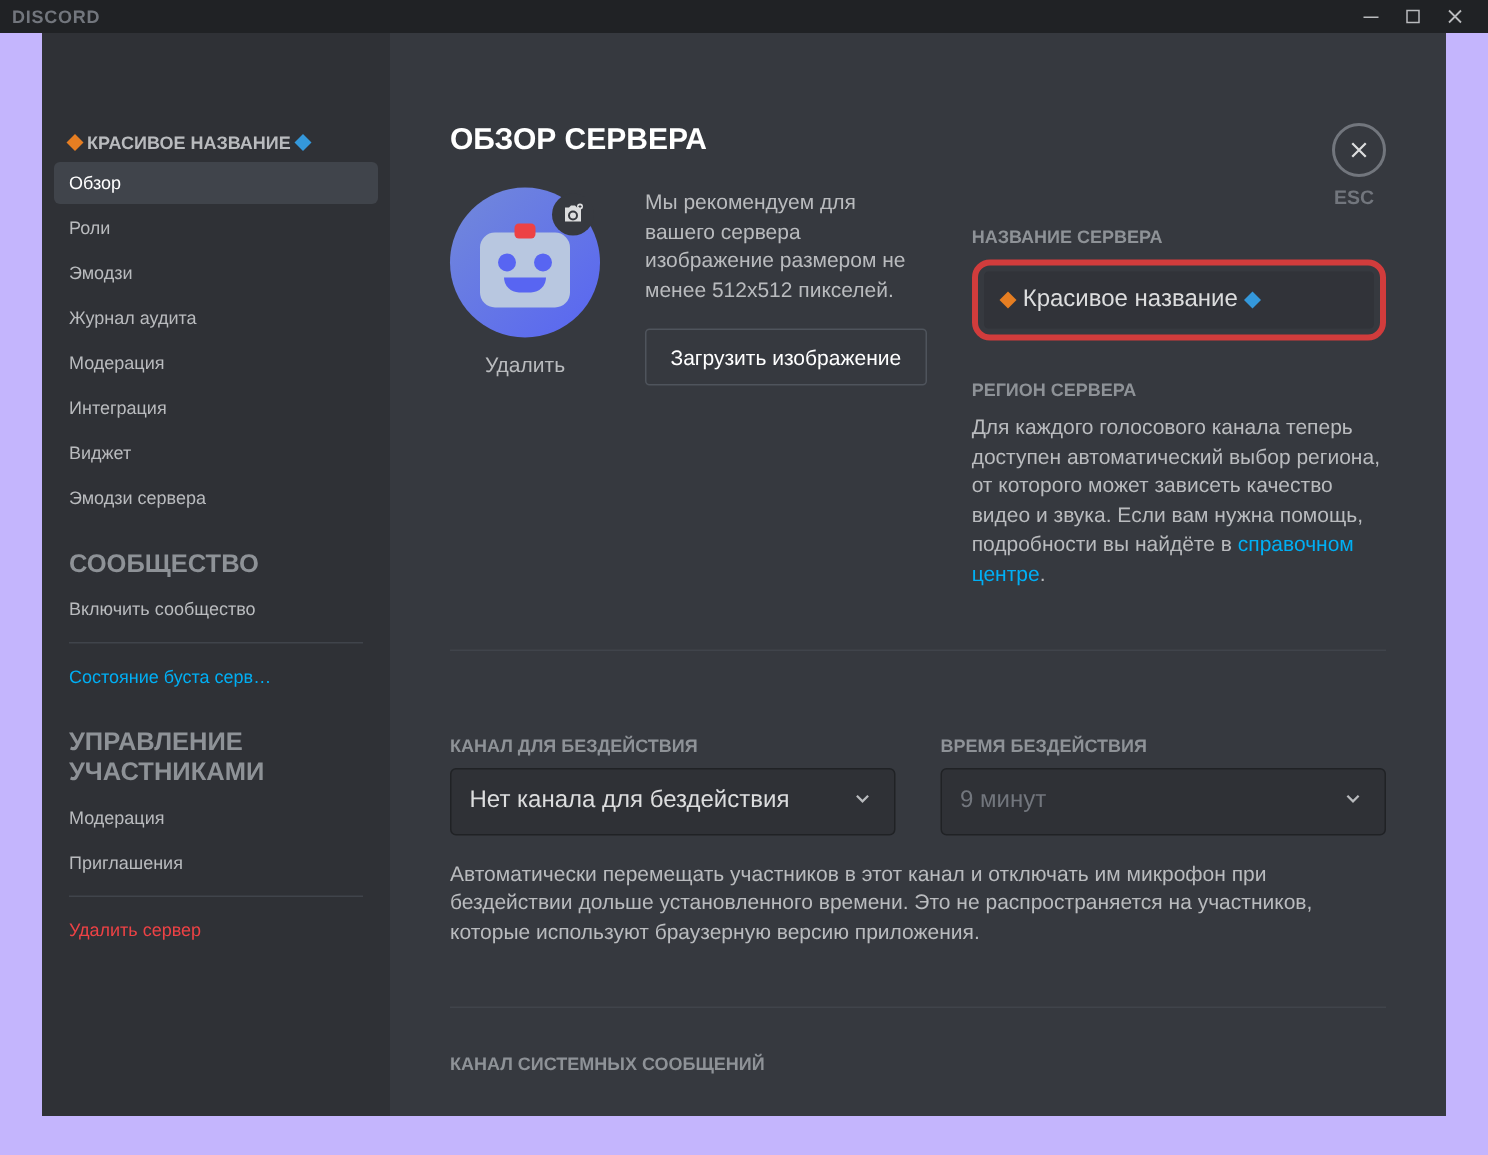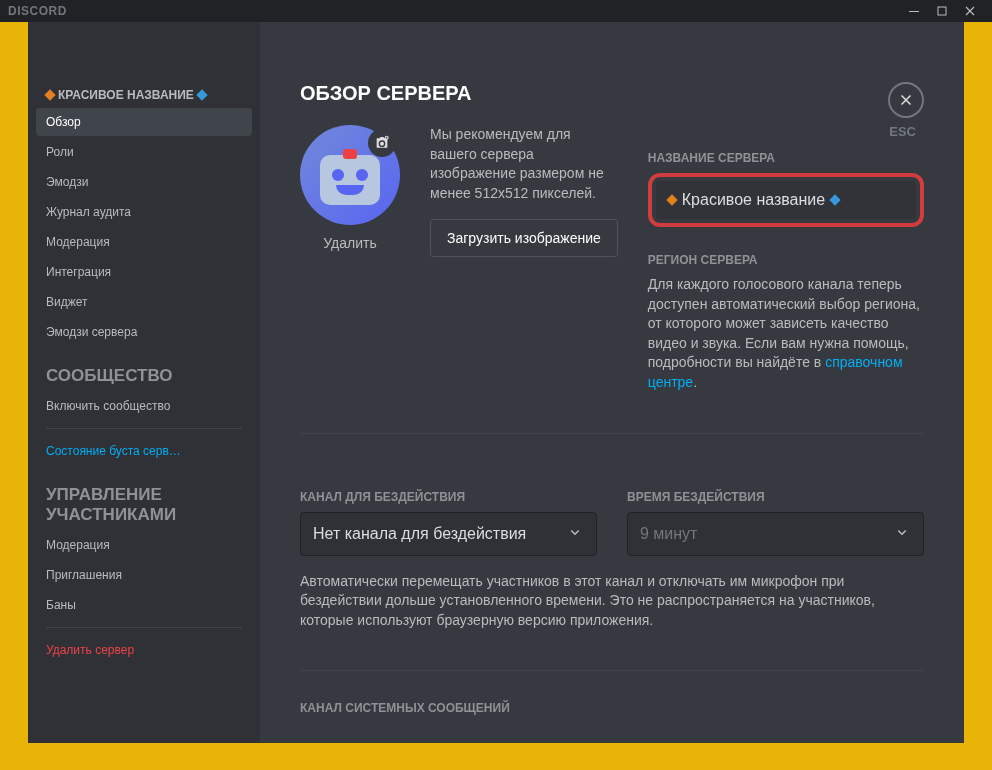--- a/index.html
+++ b/index.html
@@ -1,17 +1,17 @@
 <!DOCTYPE html>
 <html><head>
 <meta charset="utf-8">
 <style>
 * { margin: 0; padding: 0; box-sizing: border-box; font-family: "Whitney", "Helvetica Neue", Helvetica, Arial, sans-serif; }
 body { background: #000; width: 992px; height: 770px; overflow: hidden; }
-.window { background: #eab308; width: 100%; height: 100%; display: flex; flex-direction: column; }
+.window { background: #c4b5fd; width: 100%; height: 100%; display: flex; flex-direction: column; }
 .titlebar { height: 30px; background: #202225; display: flex; align-items: center; justify-content: space-between; padding: 0 8px; }
 .titlebar-title { color: #72767d; font-size: 12px; font-weight: 700; letter-spacing: 0.5px; }
 .titlebar-controls { display: flex; gap: 0; }
 .titlebar-btn { width: 28px; height: 22px; display: flex; align-items: center; justify-content: center; color: #b9bbbe; cursor: pointer; }
 .titlebar-btn svg { width: 12px; height: 12px; }
 .app { flex: 1; display: flex; background: #36393f; margin: 0 28px 28px 28px; }
 .sidebar { width: 232px; background: #2f3136; padding: 60px 8px 20px 8px; overflow-y: auto; }
 .sidebar-header { font-size: 12px; font-weight: 700; color: #b9bbbe; padding: 6px 10px; display: flex; align-items: center; gap: 4px; }
 .server-name { text-transform: uppercase; }
 .diamond { display: inline-block; width: 8px; height: 8px; transform: rotate(45deg); }
@@ -97,21 +97,20 @@
       <div class="sidebar-item">Эмодзи сервера</div>
 
       <div class="sidebar-category">СООБЩЕСТВО</div>
       <div class="sidebar-item">Включить сообщество</div>
       <div class="sidebar-divider"></div>
       <div class="sidebar-item link">Состояние буста серв…</div>
 
       <div class="sidebar-category">УПРАВЛЕНИЕ УЧАСТНИКАМИ</div>
       <div class="sidebar-item">Модерация</div>
       <div class="sidebar-item">Приглашения</div>
-      <div class="sidebar-item">Баны</div>
       <div class="sidebar-divider"></div>
       <div class="sidebar-item danger">Удалить сервер</div>
     </div>
 
     <div class="content">
       <div class="close-btn">
         <svg width="18" height="18" viewBox="0 0 24 24">
             <path d="M6 6 L18 18 M18 6 L6 18" stroke="currentColor" stroke-width="2"></path>
           </svg>
       </div>

